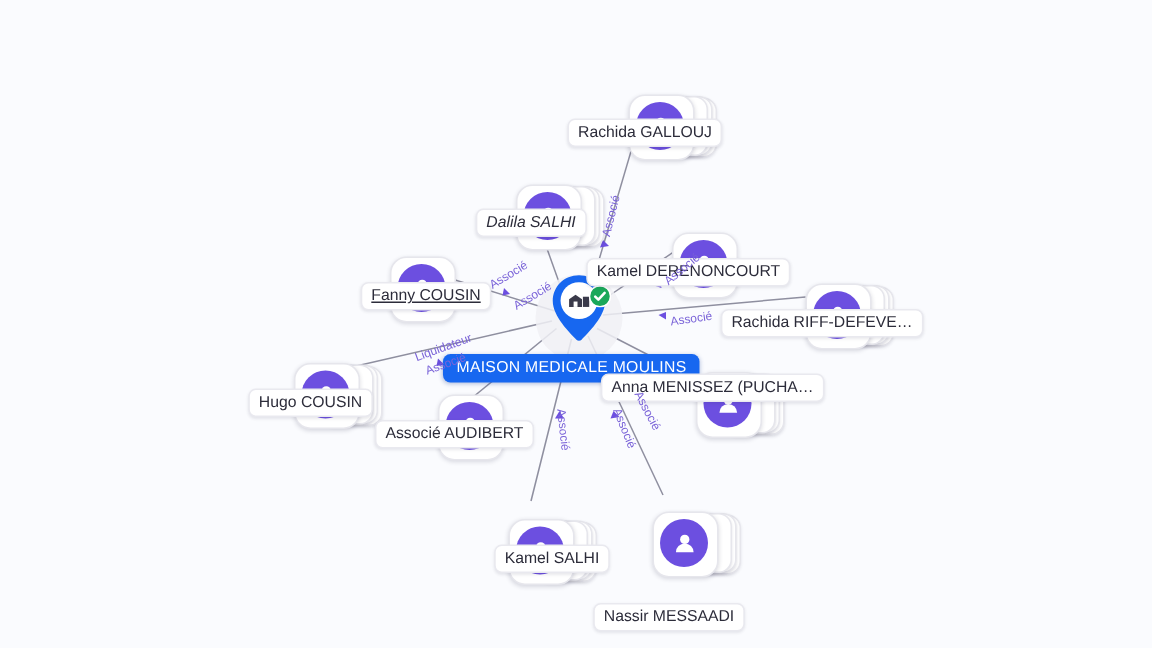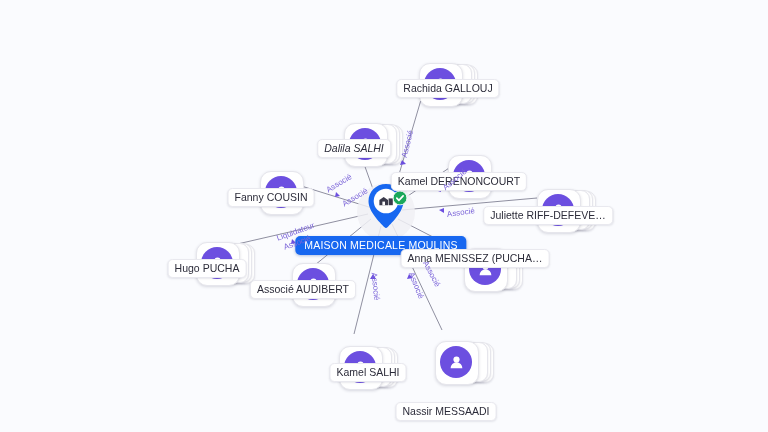--- a/index.html
+++ b/index.html
@@ -179,21 +179,21 @@
           <div class="card s1"></div>
           <div class="card front"></div>
           <span class="avatar">
             <svg width="17" height="17" viewBox="0 0 17 17" xmlns="http://www.w3.org/2000/svg">
               <circle cx="8.5" cy="5.6" r="3.1" fill="#ffffff"></circle>
               <path d="M2.6 14.2 a5.9 5.9 0 0 1 11.8 0 Z" fill="#ffffff"></path>
             </svg>
           </span>
         </div>
       </div>
-      <div class="nlabel" style="left: 448px; top: 79px;">Rachida GALLOUJ</div>
+      <div class="nlabel" style="left: 430px; top: 79px;">Rachida GALLOUJ</div>
       <div class="node" style="left: 355px; top: 124px;">
         <div class="stack">
           <div class="card s3"></div>
           <div class="card s2"></div>
           <div class="card s1"></div>
           <div class="card front"></div>
           <span class="avatar">
             <svg width="17" height="17" viewBox="0 0 17 17" xmlns="http://www.w3.org/2000/svg">
               <circle cx="8.5" cy="5.6" r="3.1" fill="#ffffff"></circle>
               <path d="M2.6 14.2 a5.9 5.9 0 0 1 11.8 0 Z" fill="#ffffff"></path>
@@ -221,48 +221,48 @@
           <div class="card s1"></div>
           <div class="card front"></div>
           <span class="avatar">
             <svg width="17" height="17" viewBox="0 0 17 17" xmlns="http://www.w3.org/2000/svg">
               <circle cx="8.5" cy="5.6" r="3.1" fill="#ffffff"></circle>
               <path d="M2.6 14.2 a5.9 5.9 0 0 1 11.8 0 Z" fill="#ffffff"></path>
             </svg>
           </span>
         </div>
       </div>
-      <div class="nlabel" style="left: 548px; top: 206px;">Juliette RIFF-DEFEVE…</div>
+      <div class="nlabel" style="left: 548px; top: 206px;">Rachida RIFF-DEFEVE…</div>
       <div class="node" style="left: 271px; top: 172px;">
         <div class="stack">
           <div class="card front"></div>
           <span class="avatar">
             <svg width="17" height="17" viewBox="0 0 17 17" xmlns="http://www.w3.org/2000/svg">
               <circle cx="8.5" cy="5.6" r="3.1" fill="#ffffff"></circle>
               <path d="M2.6 14.2 a5.9 5.9 0 0 1 11.8 0 Z" fill="#ffffff"></path>
             </svg>
           </span>
         </div>
       </div>
-      <div class="nlabel" style="left: 271px; top: 188px;">Fanny COUSIN</div>
+      <div class="nlabel" style="left: 284px; top: 188px; text-decoration: underline;">Fanny COUSIN</div>
       <div class="node" style="left: 207px; top: 243px;">
         <div class="stack">
           <div class="card s3"></div>
           <div class="card s2"></div>
           <div class="card s1"></div>
           <div class="card front"></div>
           <span class="avatar">
             <svg width="17" height="17" viewBox="0 0 17 17" xmlns="http://www.w3.org/2000/svg">
               <circle cx="8.5" cy="5.6" r="3.1" fill="#ffffff"></circle>
               <path d="M2.6 14.2 a5.9 5.9 0 0 1 11.8 0 Z" fill="#ffffff"></path>
             </svg>
           </span>
         </div>
       </div>
-      <div class="nlabel" style="left: 207px; top: 259px;">Hugo PUCHA</div>
+      <div class="nlabel" style="left: 207px; top: 259px;">Hugo COUSIN</div>
       <div class="node" style="left: 303px; top: 264px;">
         <div class="stack">
           <div class="card front"></div>
           <span class="avatar">
             <svg width="17" height="17" viewBox="0 0 17 17" xmlns="http://www.w3.org/2000/svg">
               <circle cx="8.5" cy="5.6" r="3.1" fill="#ffffff"></circle>
               <path d="M2.6 14.2 a5.9 5.9 0 0 1 11.8 0 Z" fill="#ffffff"></path>
             </svg>
           </span>
         </div>

